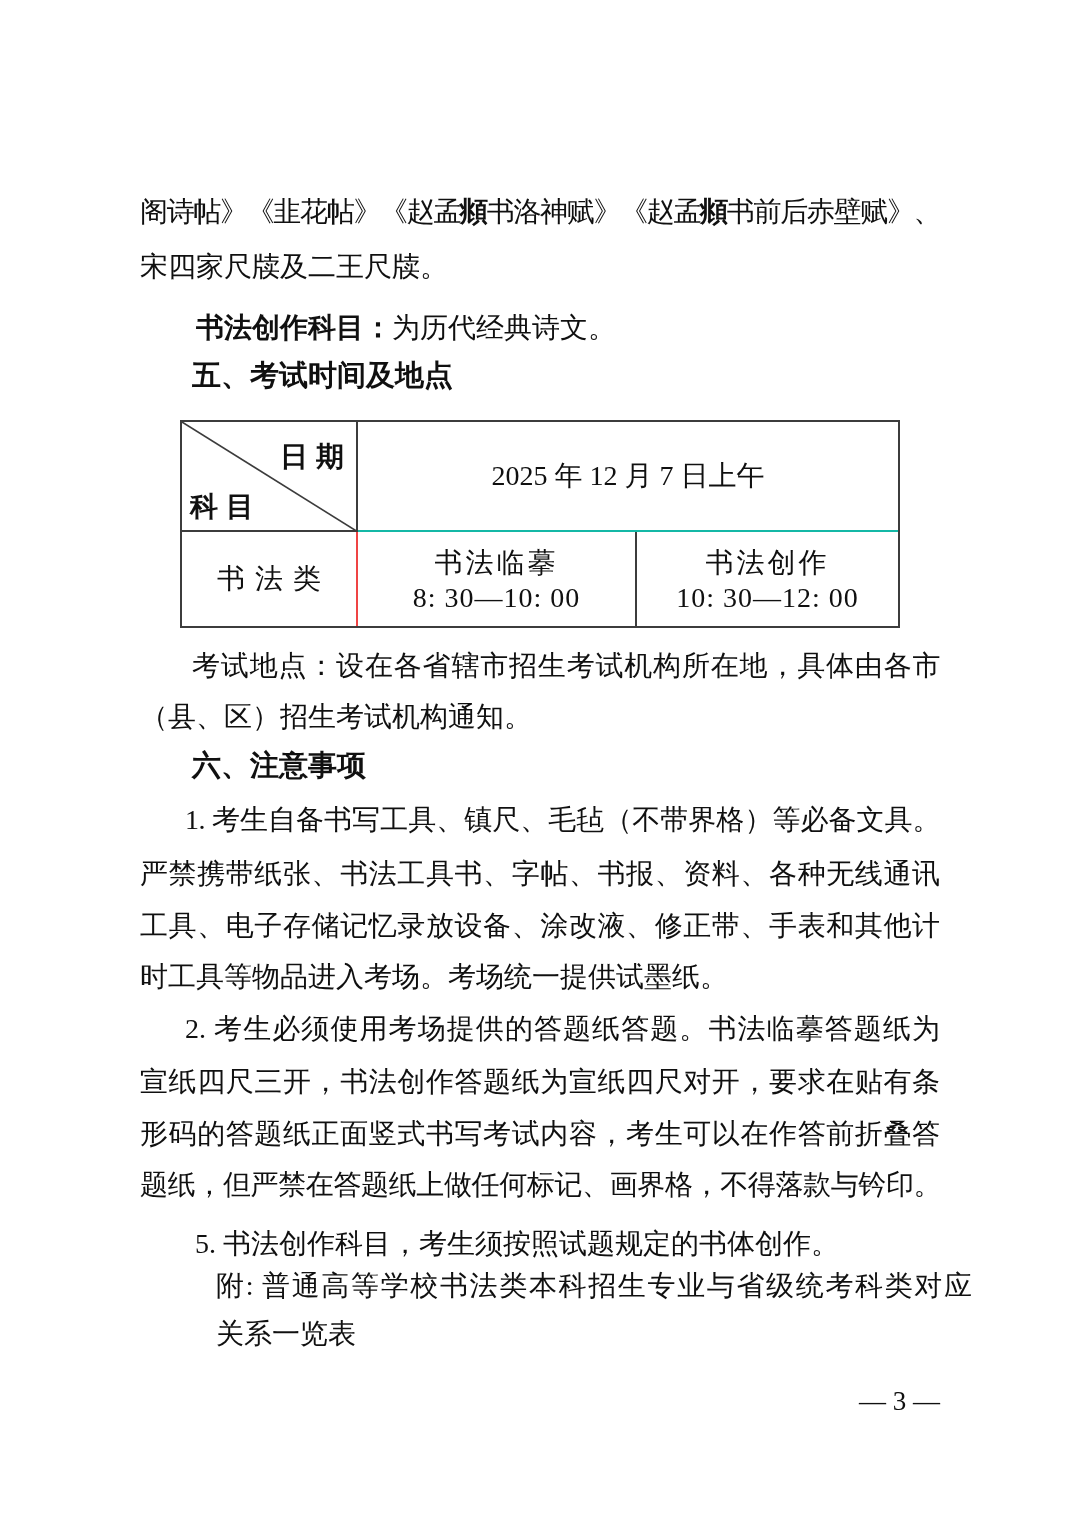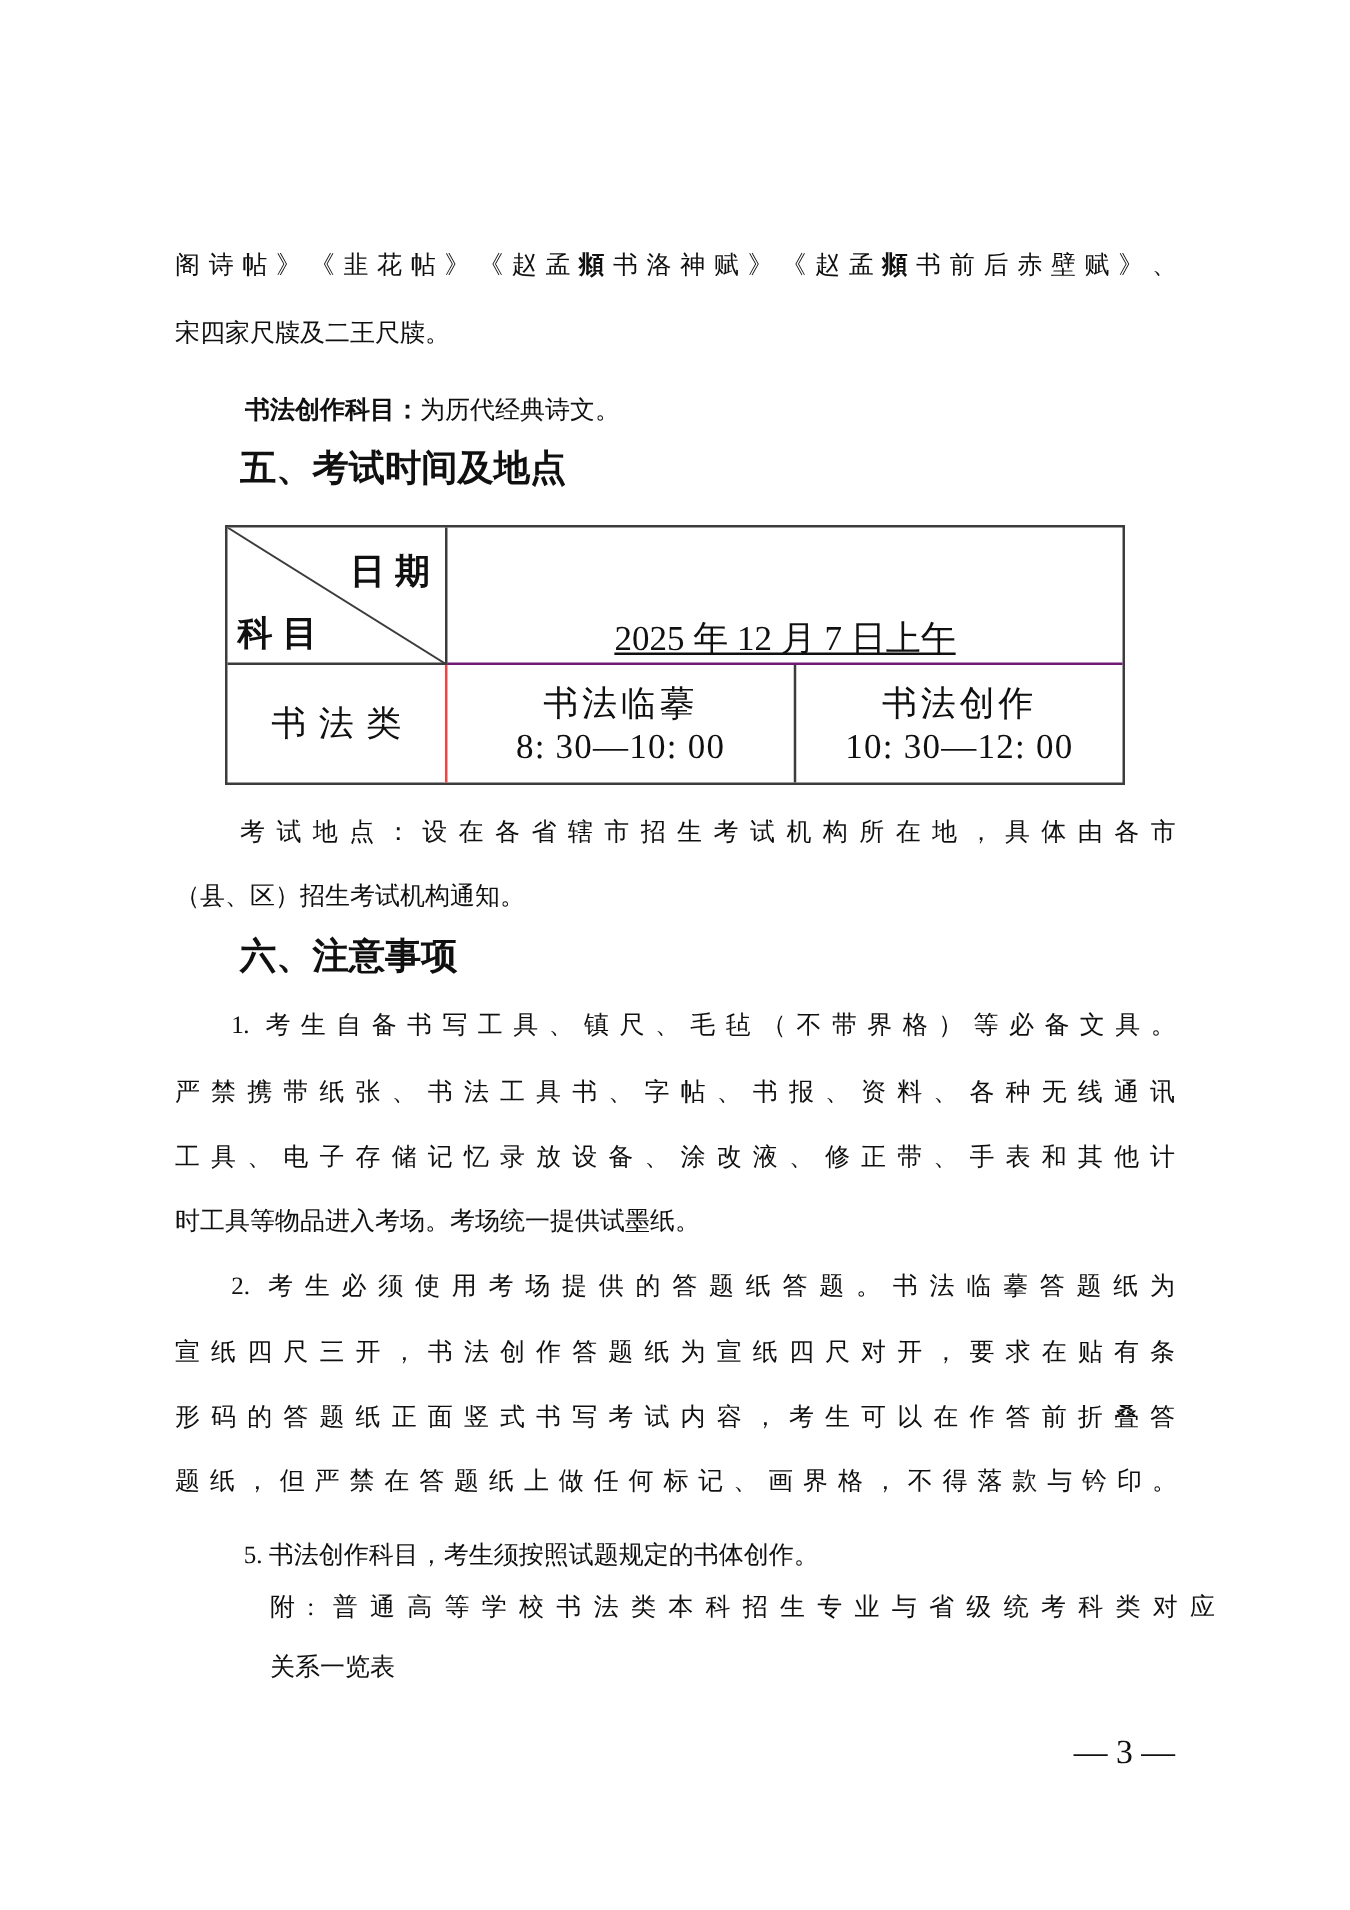--- a/index.html
+++ b/index.html
@@ -1,36 +1,36 @@
 <!DOCTYPE html>
 <html><head>
 <meta charset="utf-8">
 <style>
   html,body { margin:0; padding:0; background:#ffffff; }
   .page {
     position:relative; width:1080px; height:1528px; background:#ffffff;
     font-family:"Liberation Serif","DejaVu Serif",serif; color:#101010;
     overflow:hidden;
   }
-  .line { position:absolute; font-size:20px; line-height:34px; white-space:nowrap; }
+  .line { position:absolute; font-size:28px; line-height:34px; white-space:nowrap; }
   .just { white-space:normal; text-align:justify; text-align-last:justify; overflow:hidden; max-height:37px; }
   .tight { letter-spacing:-1.5px; }
   .t05 { letter-spacing:-0.5px; }
   .hd { font-family:"Liberation Sans","DejaVu Sans",sans-serif; font-weight:700; font-size:29px; }
   .blabel { font-weight:700; }
   .bcjk { font-weight:700; }
 
   .sched-table {
     position:absolute; left:180px; top:420px; width:720px; height:208px;
     border:2px solid #3c3c3c; box-sizing:border-box;
   }
   .cell { position:absolute; box-sizing:border-box; font-size:28px; }
   .cell-corner { left:0; top:0; width:176px; height:110px; border-right:2px solid #3c3c3c; border-bottom:2px solid #3c3c3c;font-weight:bold; }
-  .cell-date   { left:176px; top:0; width:540px; height:110px; border-bottom:2px solid #701a75;
-                 display:flex; align-items:flex-end; justify-content:center;text-decoration:underline; }
+  .cell-date   { left:176px; top:0; width:540px; height:110px; border-bottom:2px solid #14b8a6;
+                 display:flex; align-items:center; justify-content:center; }
   .cell-cat    { left:0; top:110px; width:176px; height:94px; border-right:2px solid #ef4444;
                  display:flex; align-items:center; justify-content:center; }
   .cell-s1     { left:176px; top:110px; width:279px; height:94px; border-right:2px solid #3c3c3c; }
   .cell-s2     { left:455px; top:110px; width:261px; height:94px; }
   .twocol { display:flex; flex-direction:column; align-items:center; justify-content:center; }
   .subj { letter-spacing:3px; }
   .time { letter-spacing:1px; }
   .corner-date { position:absolute; top:16px; right:4px; letter-spacing:8px; }
   .corner-subj { position:absolute; bottom:4px; left:8px; letter-spacing:8px; }
   .cat-label { letter-spacing:10px; margin-right:-10px; }

